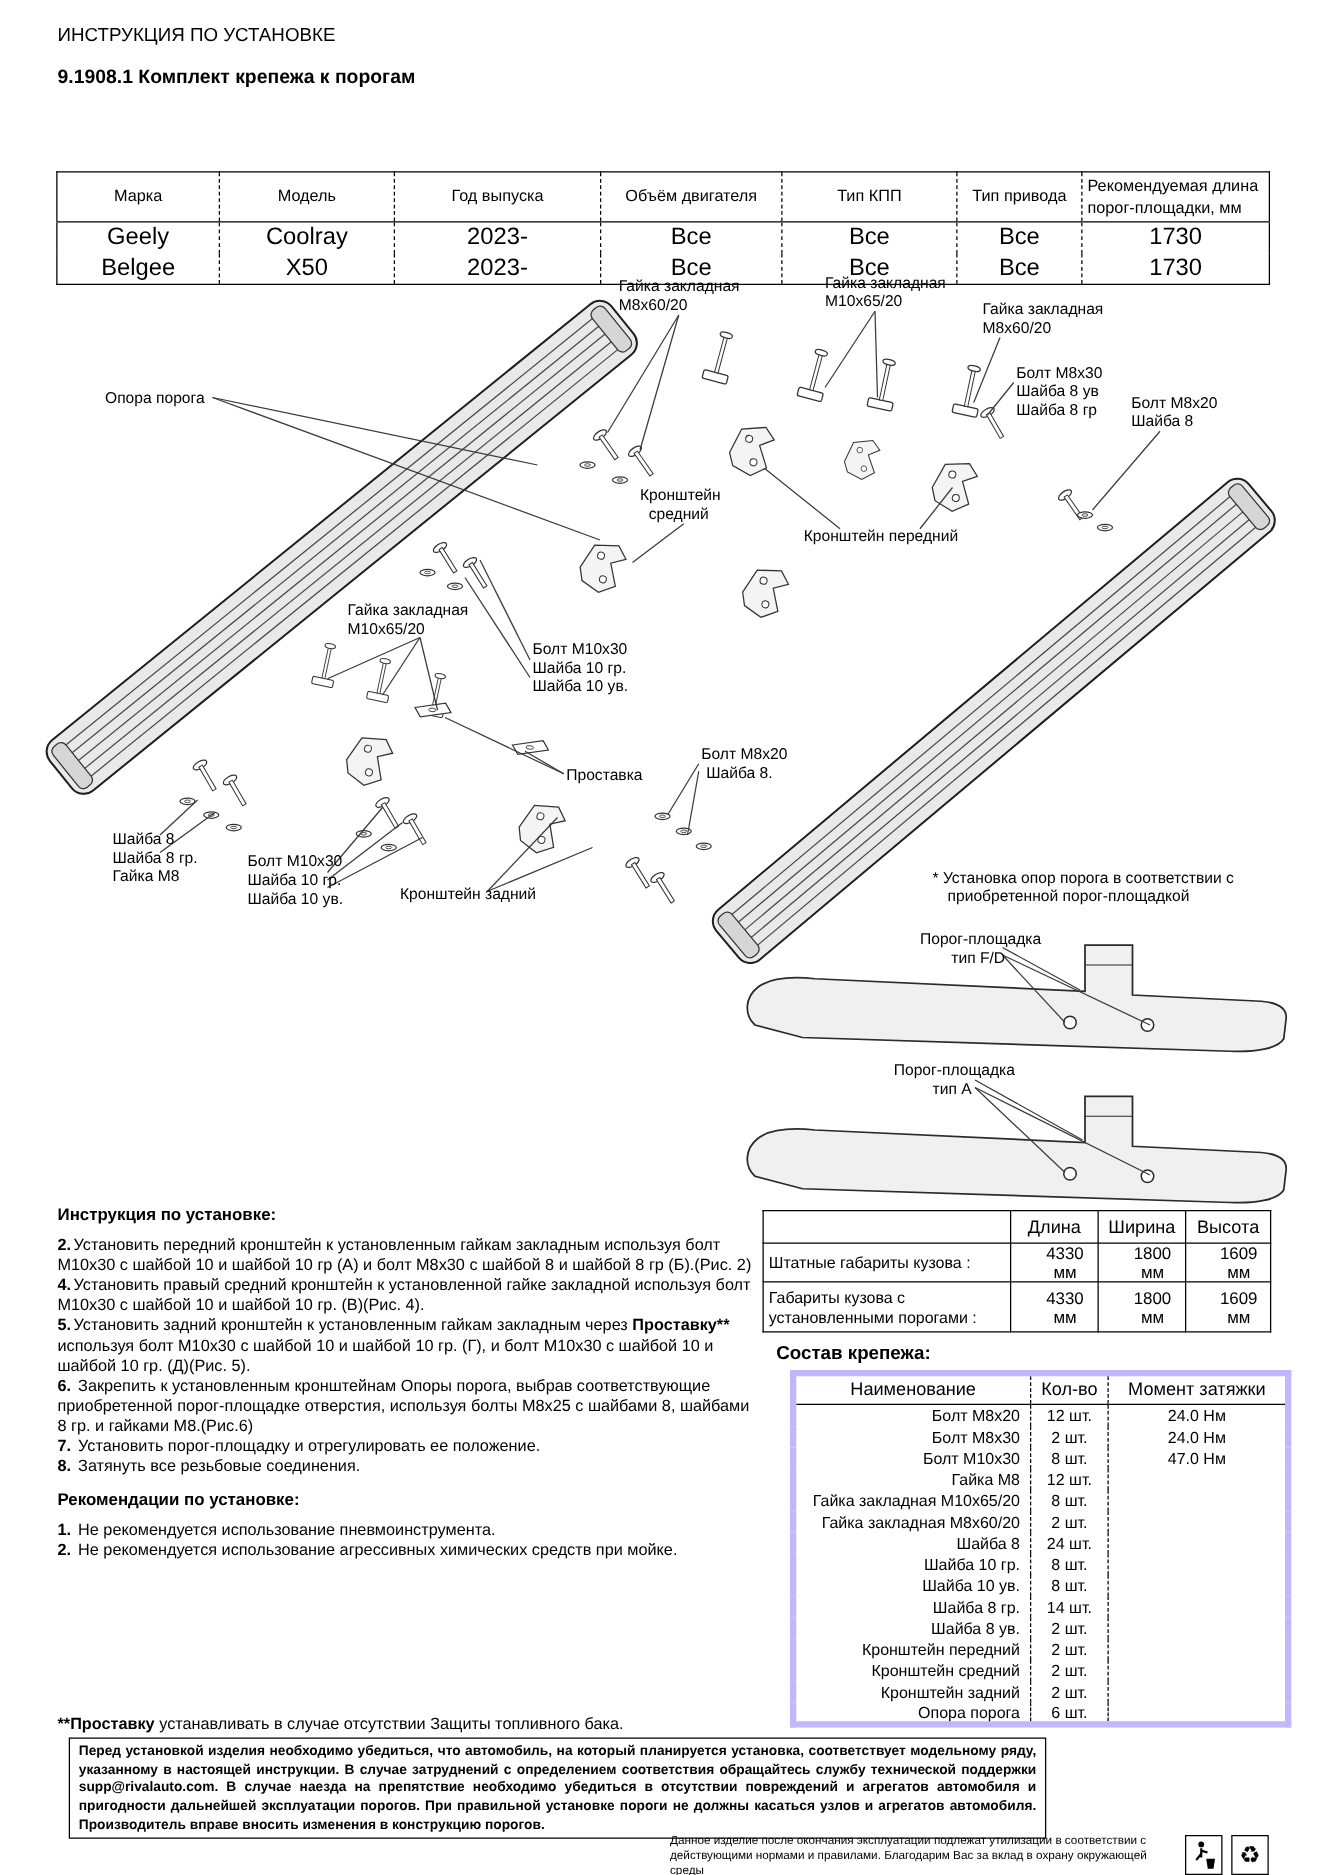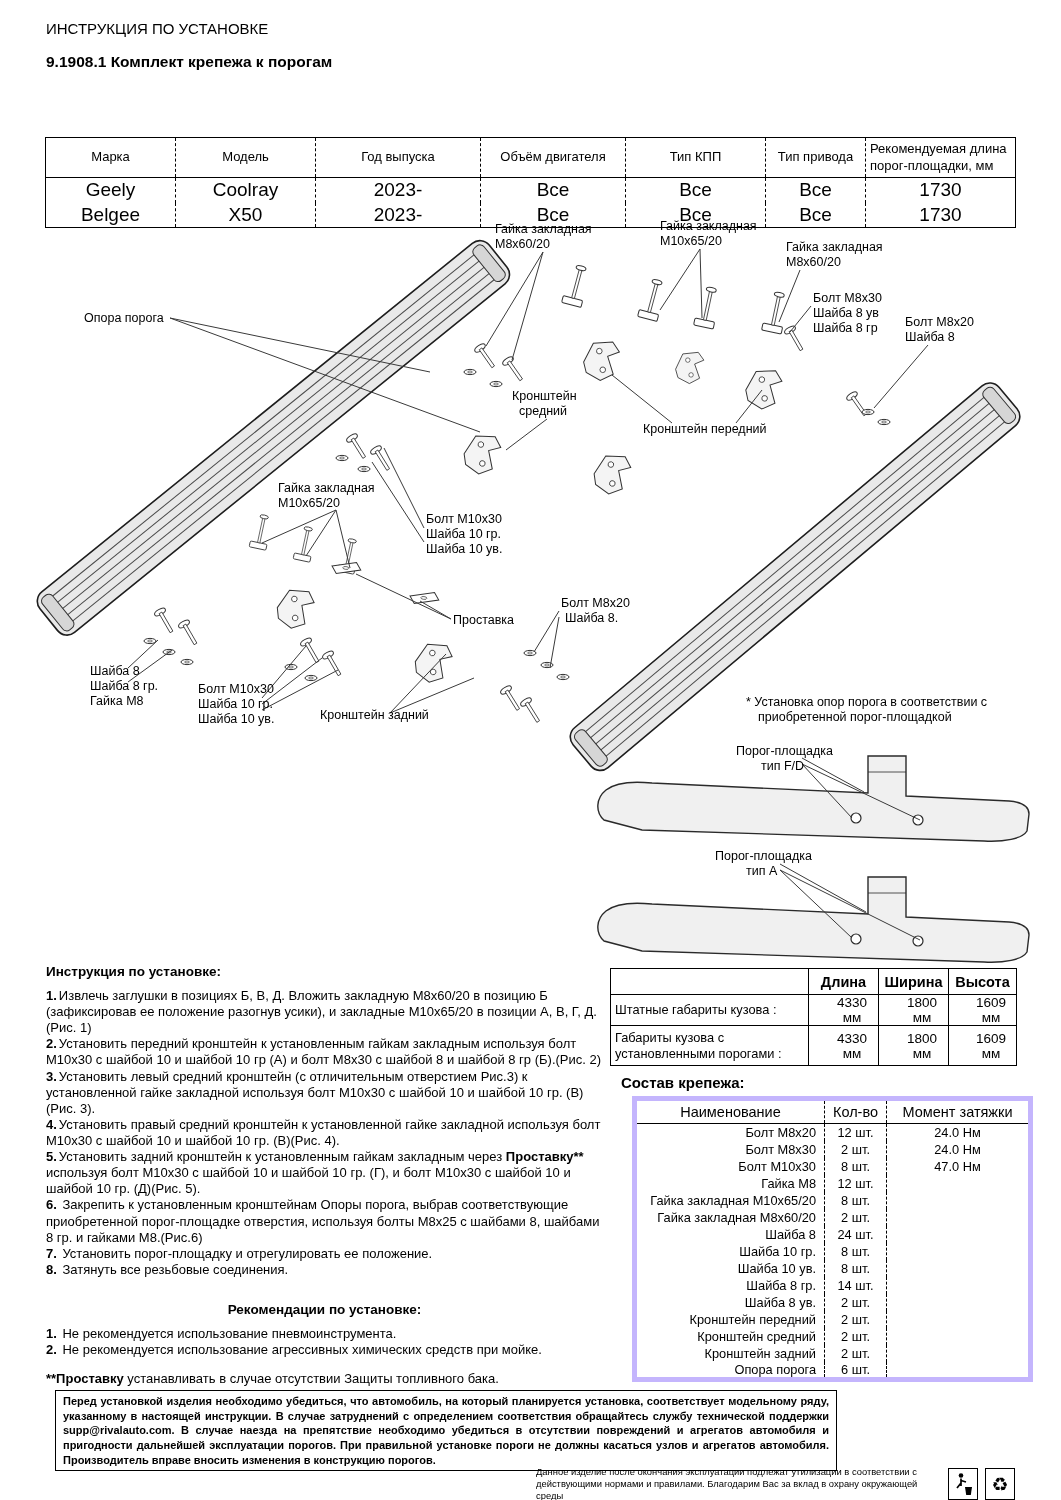--- a/index.html
+++ b/index.html
@@ -18,30 +18,30 @@
   .vt thead th { font-weight:normal; font-size:13px; height:40px; border-bottom:1px solid #000; padding:2px 4px; line-height:1.25; }
   .vt td { font-size:19px; height:21px; line-height:1.3; }
   .vt th.tl { text-align:left; padding-left:4px; }
 
   .diagram { position:absolute; left:0; top:0; }
   .diagram text { font-family:"Liberation Sans", sans-serif; font-size:12.5px; fill:#000; }
   .ld { stroke:#3a3a3a; stroke-width:1; }
 
   .instr-col { position:absolute; left:46px; top:964px; width:557px; }
   .sec-head { font-size:13.5px; font-weight:bold; margin:0 0 9px 0; }
-  .reco-head { margin-top:24px;text-align:center; }
+  .reco-head { margin-top:11px; }
   p.instr { font-size:13px; line-height:1.24; margin:0; }
   .num { font-weight:bold; margin-right:2px; }
   .b { font-weight:bold; }
 
   .spacer-note { position:absolute; left:46px; top:1371px; font-size:13px; }
 
   .dims { position:absolute; left:610px; top:968px; width:406px; }
   .dims th, .dims td { border:1px solid #000; text-align:center; }
-  .dims th { font-weight:bold; font-size:14.5px; height:26px;margin-top:28px; }
+  .dims th { font-weight:normal; font-size:14.5px; height:26px;margin-top:28px; }
   .dims td.lbl { text-align:left; font-size:12.8px; padding:2px 4px; line-height:1.2; }
   .dims td.val { font-size:13.5px;padding-left:17px; }
   .dims tr.r1 td { height:27px; }
   .dims tr.r2 td { height:40px; }
 
   .kit-head { position:absolute; left:621px; top:1074px; font-size:15px; font-weight:bold; }
   .kit { position:absolute; left:632px; top:1096px; width:396px; border:5px solid #c4b5fd; }
   .kit th { font-weight:normal; font-size:14.5px; height:25px; border-bottom:1px solid #000; border-left:1px dashed #000; text-align:center; }
   .kit th:first-child { border-left:none; }
   .kit td { font-size:12.8px; height:17px; border-left:1px dashed #000; text-align:center; }
@@ -323,23 +323,21 @@
       <g>
         <text x="715" y="860">Порог-площадка</text>
         <text x="746" y="875">тип А</text>
       </g>
     </g>
   </svg>
 
   <div class="instr-col">
     <h3 class="sec-head">Инструкция по установке:</h3>
 
-    <p class="instr"><span class="num">1.</span><span>Извлечь заглушки в позициях Б, В, Д. Вложить закладную М8х60/20 в позицию Б (зафиксировав ее положение разогнув усики), и закладные М10х65/20 в позиции А, В, Г, Д. (Рис. 1)</span><span class="b"></span><span></span></p>
     <p class="instr"><span class="num">2.</span><span>Установить передний кронштейн к установленным гайкам закладным используя болт М10х30 с шайбой 10 и шайбой 10 гр (А) и болт М8х30 с шайбой 8 и шайбой 8 гр (Б).(Рис. 2)</span><span class="b"></span><span></span></p>
-    <p class="instr"><span class="num">3.</span><span>Установить левый средний кронштейн (с отличительным отверстием Рис.3) к установленной гайке закладной используя болт М10х30 с шайбой 10 и шайбой 10 гр. (В) (Рис. 3).</span><span class="b"></span><span></span></p>
     <p class="instr"><span class="num">4.</span><span>Установить правый средний кронштейн к установленной гайке закладной используя болт М10х30 с шайбой 10 и шайбой 10 гр. (В)(Рис. 4).</span><span class="b"></span><span></span></p>
     <p class="instr"><span class="num">5.</span><span>Установить задний кронштейн к установленным гайкам закладным через </span><span class="b">Проставку**</span><span> используя болт М10х30 с шайбой 10 и шайбой 10 гр. (Г), и болт М10х30 с шайбой 10 и шайбой 10 гр. (Д)(Рис. 5).</span></p>
     <p class="instr"><span class="num">6.</span><span> Закрепить к установленным кронштейнам Опоры порога, выбрав соответствующие приобретенной порог-площадке отверстия, используя болты М8х25 с шайбами 8, шайбами 8 гр. и гайками М8.(Рис.6)</span><span class="b"></span><span></span></p>
     <p class="instr"><span class="num">7.</span><span> Установить порог-площадку и отрегулировать ее положение.</span><span class="b"></span><span></span></p>
     <p class="instr"><span class="num">8.</span><span> Затянуть все резьбовые соединения.</span><span class="b"></span><span></span></p>
 
     <h3 class="sec-head reco-head">Рекомендации по установке:</h3>
     <p class="instr"><span class="num">1.</span><span> Не рекомендуется использование пневмоинструмента.</span></p>
     <p class="instr"><span class="num">2.</span><span> Не рекомендуется использование агрессивных химических средств при мойке.</span></p>
   </div>

